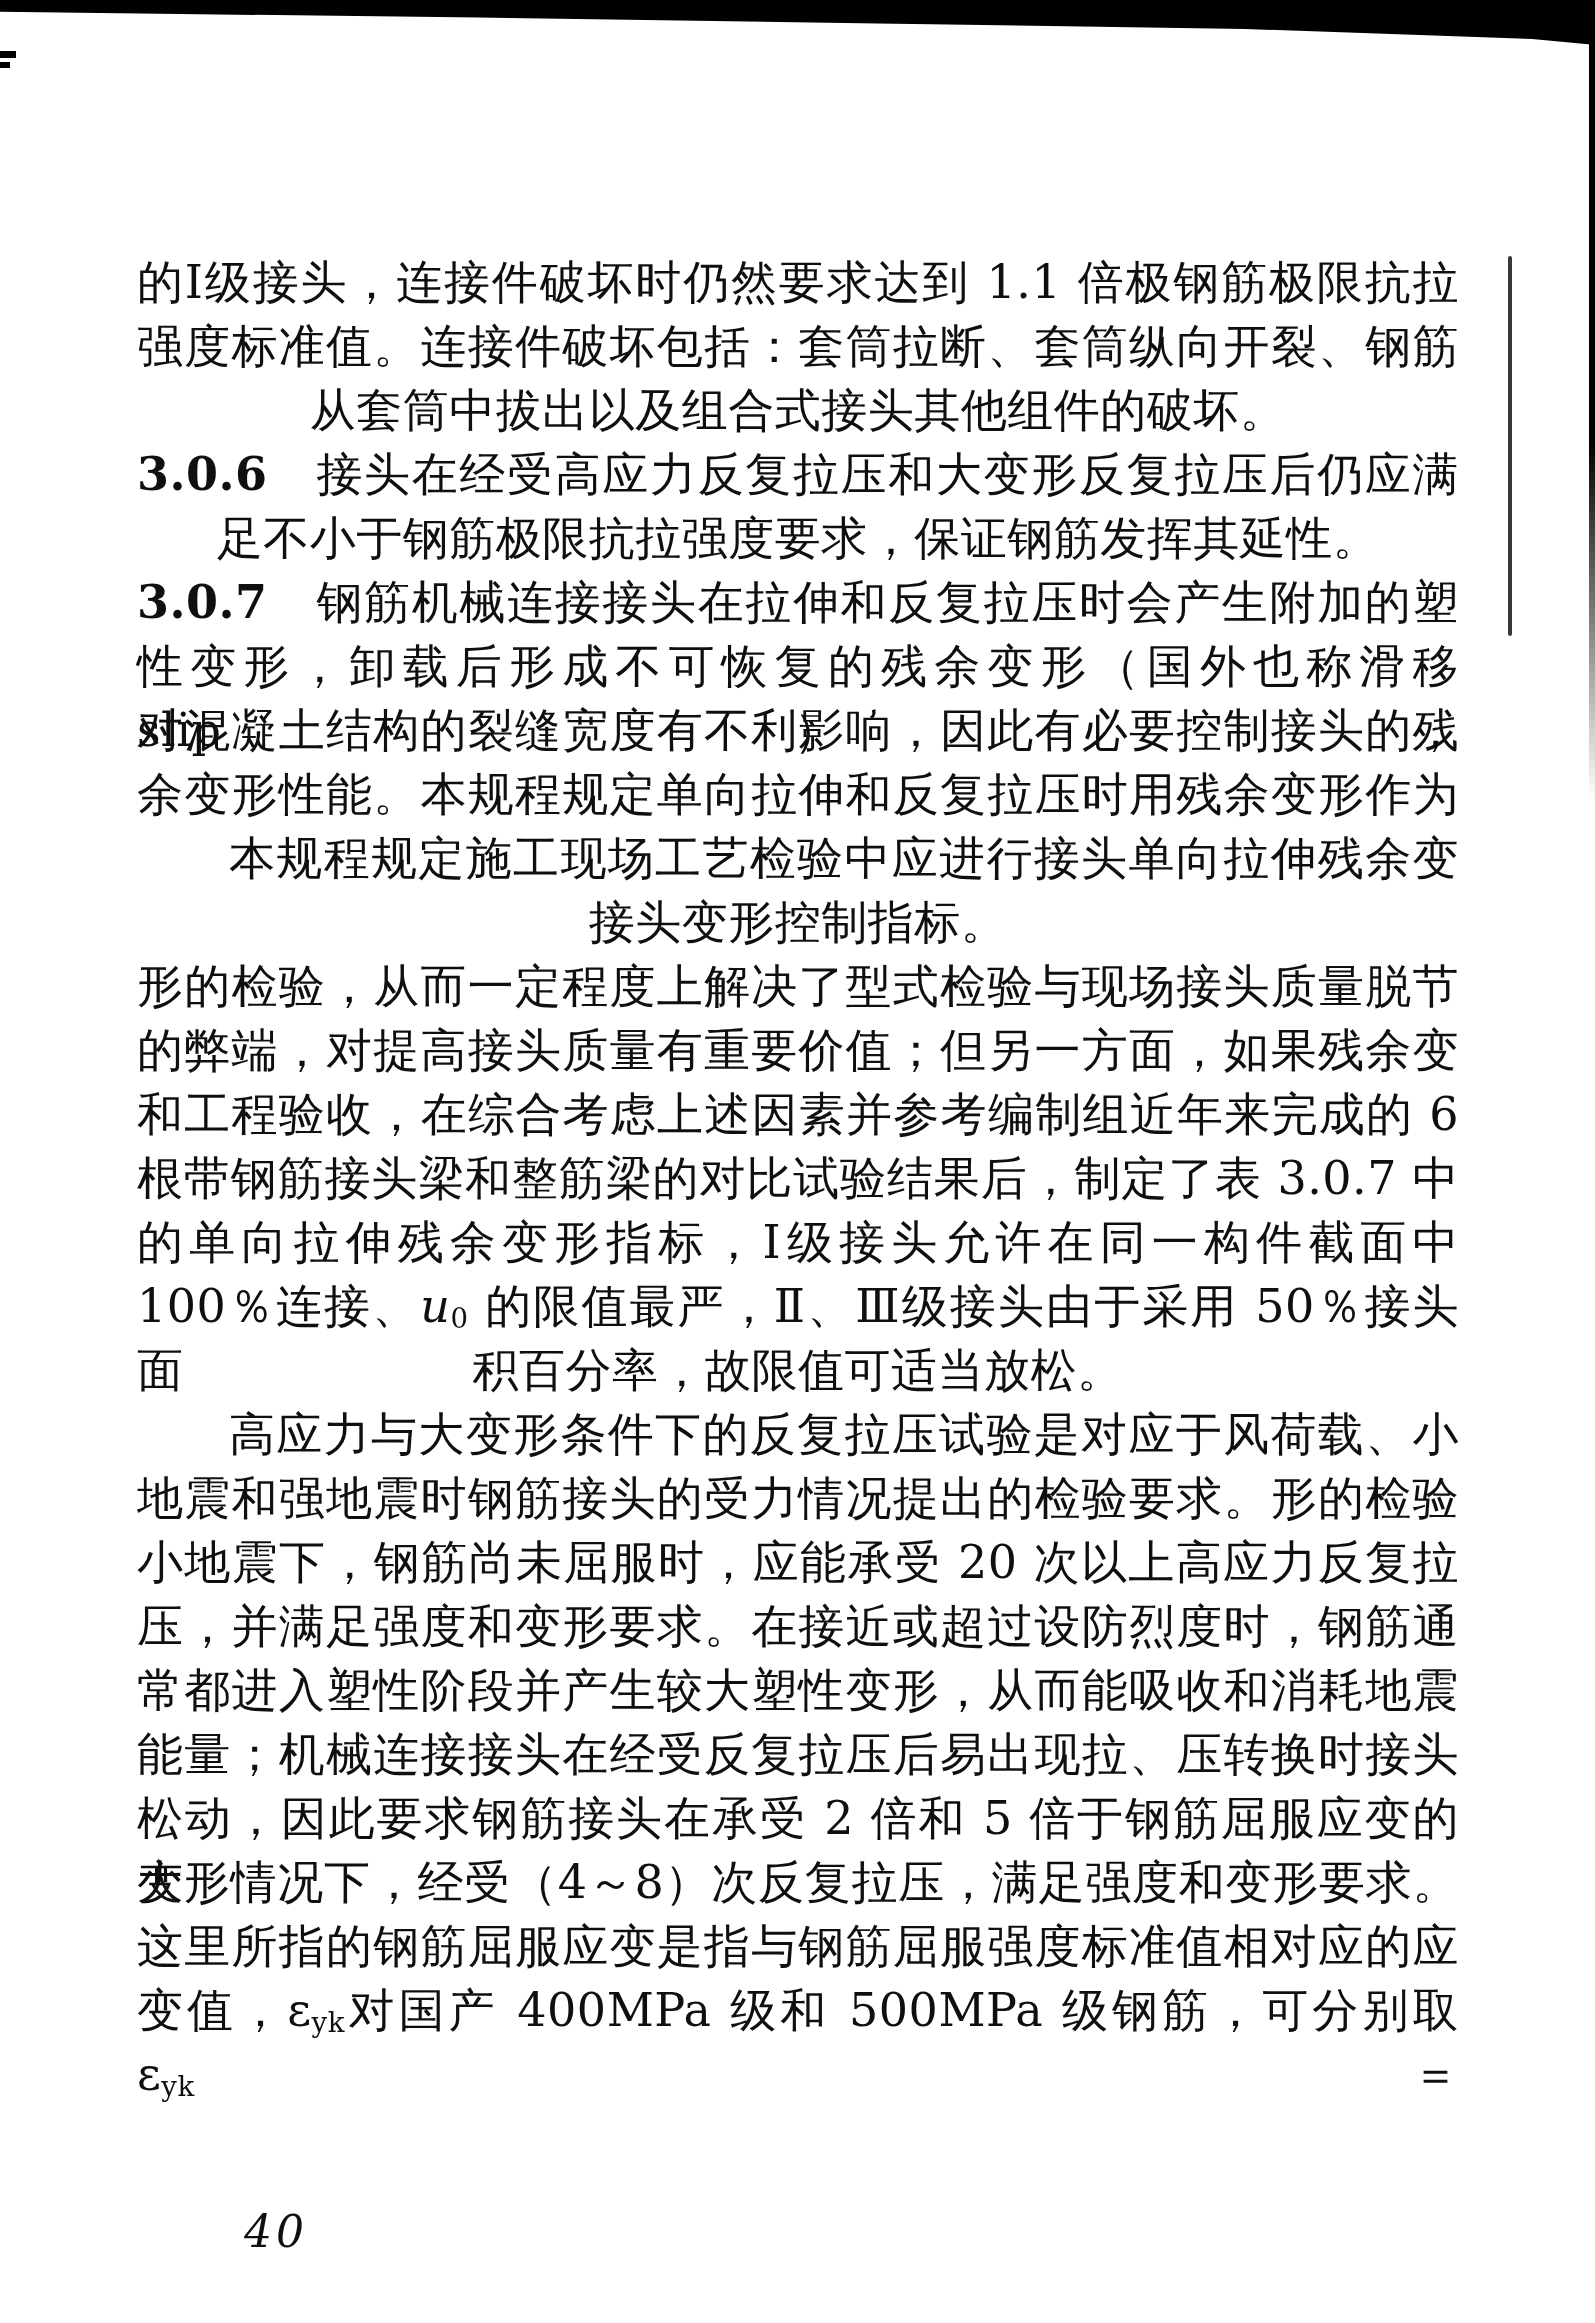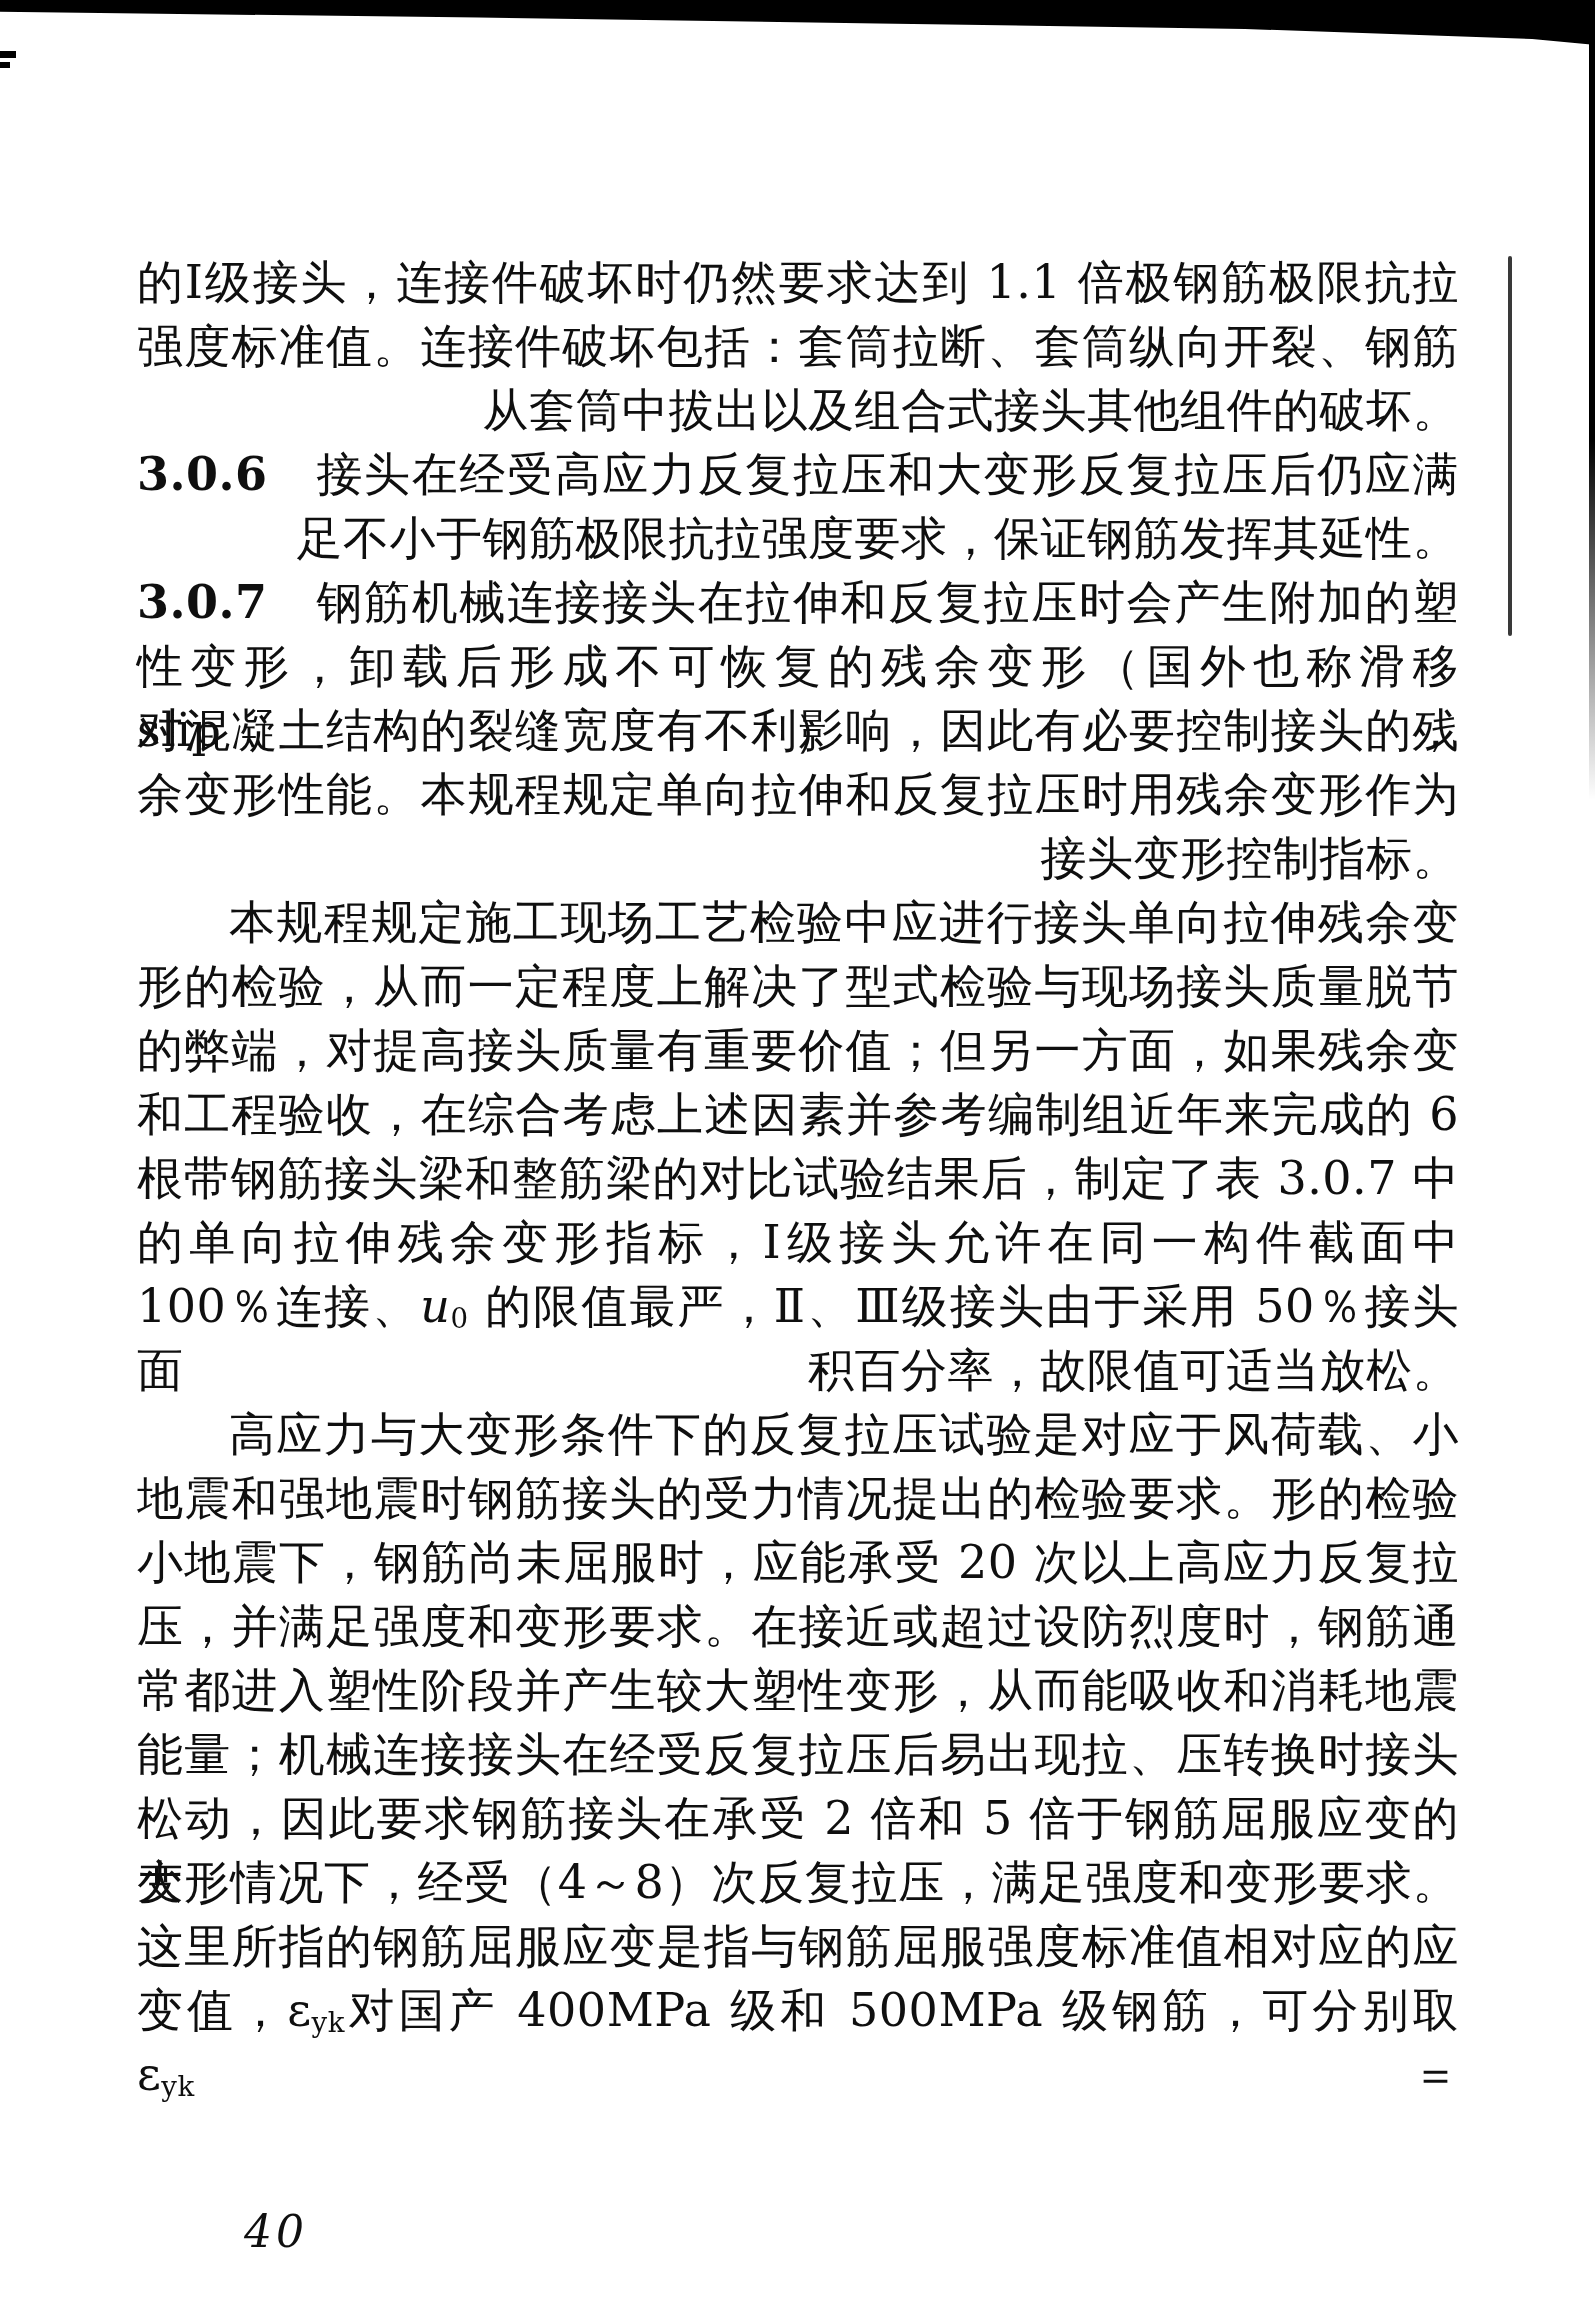--- a/index.html
+++ b/index.html
@@ -34,21 +34,21 @@
   }
   
   .text-block{
     position:absolute;left:137px;top:250px;width:1322px;
     font-size:46px;
     letter-spacing:0.5px;
   }
   .line{
     height:64px;line-height:64px;
     white-space:nowrap;
-    text-align:right;
+    text-align:center;
   }
   .line.justify{
     white-space:normal;
     text-align:justify;
     text-align-last:justify;
     text-justify:inter-character;
   }
   .line.indent{text-indent:2em;}
   .line b{font-weight:bold;}
   .line i{font-style:italic;}
@@ -75,22 +75,22 @@
 <div class="text-block">
     <div class="line justify"><span>的Ⅰ级接头，连接件破坏时仍然要求达到 1.1 倍极钢筋极限抗拉</span></div>
     <div class="line justify"><span>强度标准值。连接件破坏包括：套筒拉断、套筒纵向开裂、钢筋</span></div>
     <div class="line"><span>从套筒中拔出以及组合式接头其他组件的破坏。</span></div>
     <div class="line justify"><b>3.0.6</b><span>　接头在经受高应力反复拉压和大变形反复拉压后仍应满</span></div>
     <div class="line"><span>足不小于钢筋极限抗拉强度要求，保证钢筋发挥其延性。</span></div>
     <div class="line justify"><b>3.0.7</b><span>　钢筋机械连接接头在拉伸和反复拉压时会产生附加的塑</span></div>
     <div class="line justify"><span>性变形，卸载后形成不可恢复的残余变形（国外也称滑移 slip），</span></div>
     <div class="line justify"><span>对混凝土结构的裂缝宽度有不利影响，因此有必要控制接头的残</span></div>
     <div class="line justify"><span>余变形性能。本规程规定单向拉伸和反复拉压时用残余变形作为</span></div>
+    <div class="line justify indent"><span>本规程规定施工现场工艺检验中应进行接头单向拉伸残余变</span></div>
     <div class="line"><span>接头变形控制指标。</span></div>
-    <div class="line justify indent"><span>本规程规定施工现场工艺检验中应进行接头单向拉伸残余变</span></div>
     <div class="line justify"><span>形的检验，从而一定程度上解决了型式检验与现场接头质量脱节</span></div>
     <div class="line justify"><span>的弊端，对提高接头质量有重要价值；但另一方面，如果残余变</span></div>
     <div class="line justify"><span>和工程验收，在综合考虑上述因素并参考编制组近年来完成的 6</span></div>
     <div class="line justify"><span>根带钢筋接头梁和整筋梁的对比试验结果后，制定了表 3.0.7 中</span></div>
     <div class="line justify"><span>的单向拉伸残余变形指标，Ⅰ级接头允许在同一构件截面中</span></div>
     <div class="line justify"><span>100％连接、</span><i>u</i><sub>0</sub><span> 的限值最严，Ⅱ、Ⅲ级接头由于采用 50％接头面</span></div>
     <div class="line"><span>积百分率，故限值可适当放松。</span></div>
     <div class="line justify indent"><span>高应力与大变形条件下的反复拉压试验是对应于风荷载、小</span></div>
     <div class="line justify"><span>地震和强地震时钢筋接头的受力情况提出的检验要求。形的检验</span></div>
     <div class="line justify"><span>小地震下，钢筋尚未屈服时，应能承受 20 次以上高应力反复拉</span></div>

